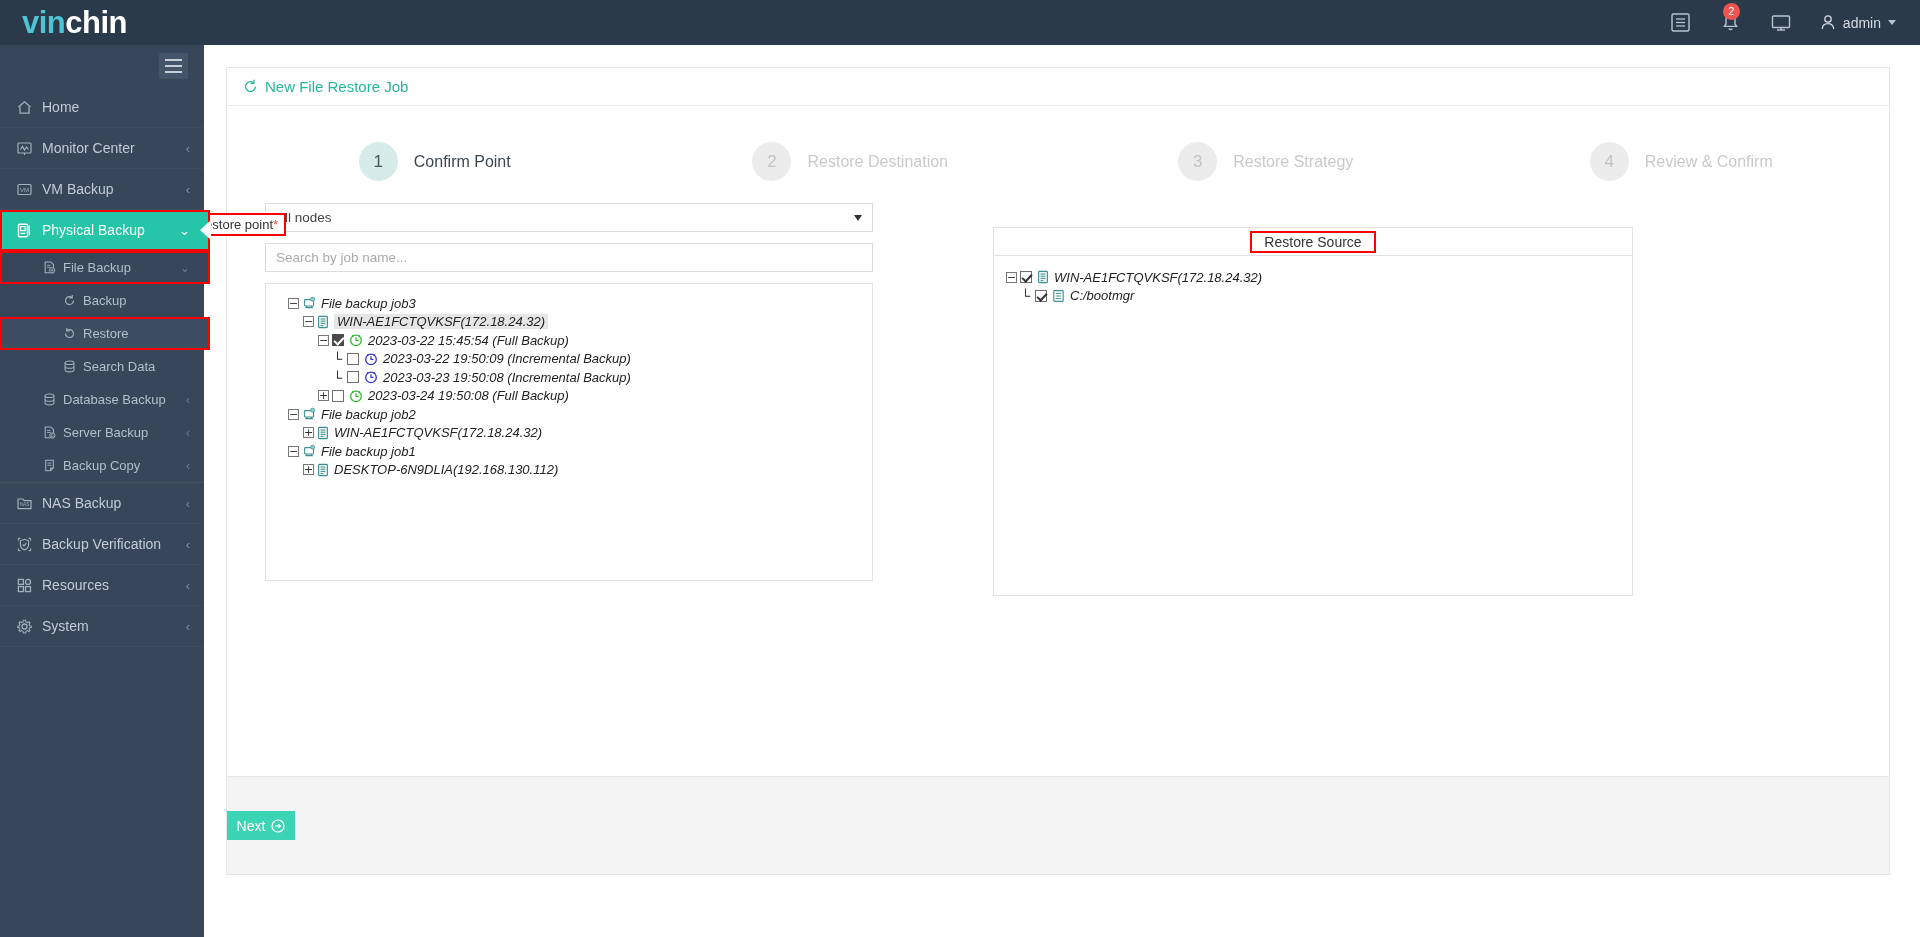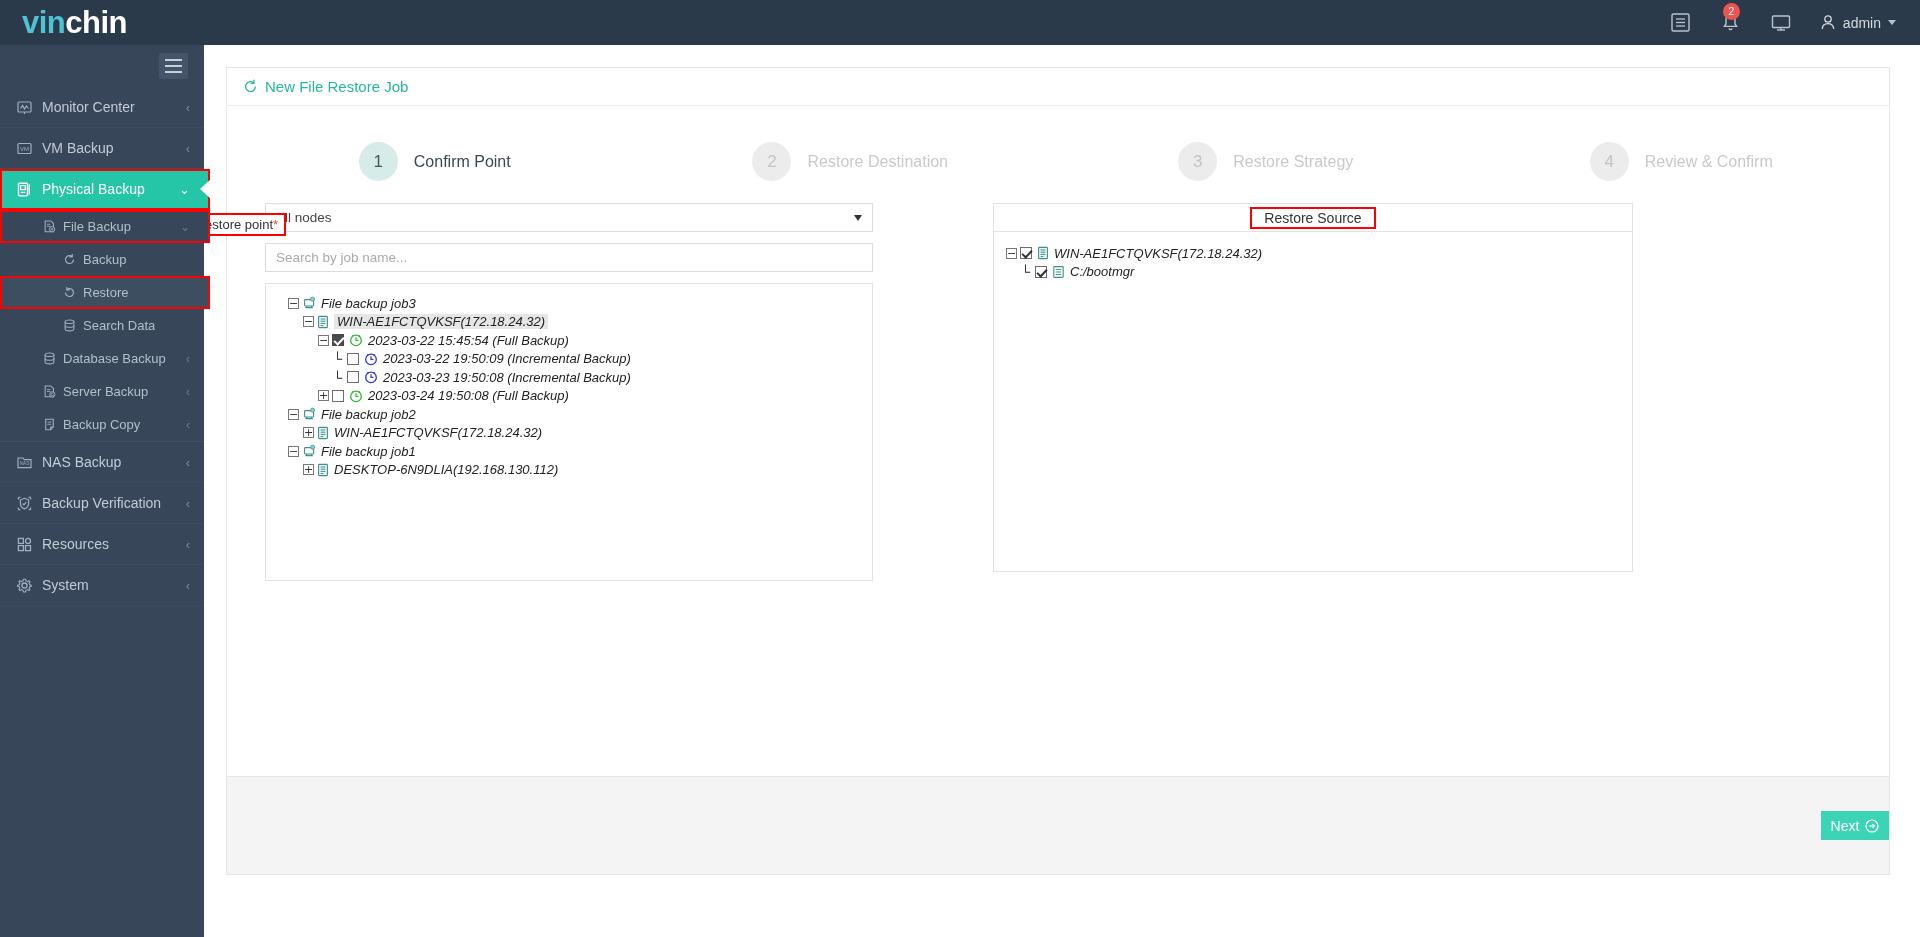--- a/index.html
+++ b/index.html
@@ -103,21 +103,21 @@
     display: flex; align-items: center; justify-content: center;
     font-size: 17px;
   }
   .step.done .step-num { background: #d6ece8; color: #4a5560; }
   .step.done .step-label { color: #3d4752; font-size: 16px; }
   .step.todo .step-num { background: #ececec; color: #c3c3c3; }
   .step.todo .step-label { color: #c9c9c9; font-size: 16px; }
 
   #panels { display: flex; padding: 0 38px; gap: 18px; position: relative; }
   #left-col { width: 710px; position: relative; }
-  #right-col { width: 640px; }
+  #right-col { width: 640px; margin-top: 24px; }
 
   #restore-label {
     position: absolute; left: -112px; top: 10px;
     border: 2px solid #ff0000; padding: 2px 6px;
     font-size: 13px; color: #333; background: #fff; white-space: nowrap;
   }
   #restore-label .req { color: #e74c3c; }
 
   .field {
     width: 608px; height: 29px; border: 1px solid #dcdcdc; background: #fff;
@@ -173,21 +173,21 @@
     width: 4px; height: 8px; border: solid #333; border-width: 0 2px 2px 0;
     transform: rotate(43deg);
   }
   .ticon-s { margin-right: 5px; display: inline-flex; flex: none; }
   .tlabel { cursor: pointer; font-style: italic; }
   .tlabel.sel { background: #e6e6e6; padding: 0 3px; }
 
   
   #footer {
     width: 1664px; height: 98px; background: #f4f4f4; border: 1px solid #e6e6e6; border-top: none;
-    display: flex; align-items: center; justify-content: flex-end;
+    display: flex; align-items: center; justify-content: flex-start;
   }
   #next-btn {
     background: #3bd4b4; color: #fff; border: none; cursor: pointer;
     width: 68px; height: 29px; font-size: 14px;
     display: flex; align-items: center; justify-content: center; gap: 6px;
     font-family: "Liberation Sans", sans-serif;
   }
 </style>
 </head>
 <body>
@@ -237,20 +237,30 @@
     <div id="hamburger">
         <i></i>
         <i></i>
         <i></i>
       </div>
   </div>
   <div id="nav-top">
       <div class="nav-item">
         <span class="ico">
           <svg width="17" height="17" viewBox="0 0 17 17" style="display:block">
+            <path d="M2.4 8 L8.5 2.8 L14.6 8" fill="none" stroke="#9fb0c0" stroke-width="1.3"></path>
+            <path d="M4 7.6 L4 14.2 L13 14.2 L13 7.6" fill="none" stroke="#9fb0c0" stroke-width="1.3"></path>
+          </svg>
+        </span>
+        <span class="label">Home</span>
+        <span class="chev"></span>
+      </div>
+      <div class="nav-item">
+        <span class="ico">
+          <svg width="17" height="17" viewBox="0 0 17 17" style="display:block">
             <rect x="2" y="3" width="13" height="10" rx="1" fill="none" stroke="#9fb0c0" stroke-width="1.2"></rect>
             <polyline points="4.5,9.5 6.5,6.5 8.5,10 10.5,7 12.5,9.5" fill="none" stroke="#9fb0c0" stroke-width="1.2"></polyline>
             <line x1="8.5" y1="13" x2="8.5" y2="15" stroke="#9fb0c0" stroke-width="1.2"></line>
           </svg>
         </span>
         <span class="label">Monitor Center</span>
         <span class="chev">‹</span>
       </div>
       <div class="nav-item">
         <span class="ico">

